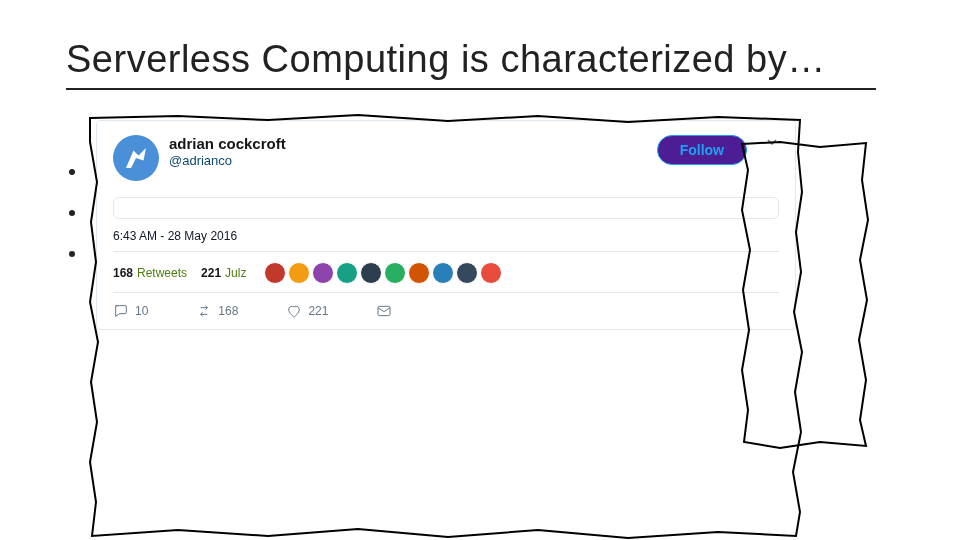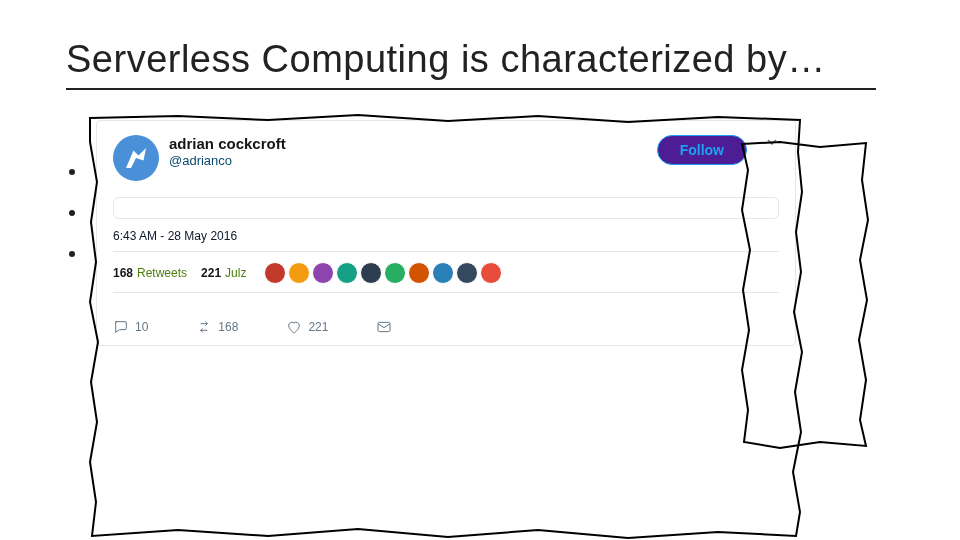--- a/index.html
+++ b/index.html
@@ -32,21 +32,21 @@
 
   .timestamp { margin-top: 10px; font-size: 12px; color: #0f172a; }
 
   .engagement { margin-top: 8px; padding-top: 10px; border-top: 1px solid #e1e8ed; display: flex; align-items: center; font-size: 12px; }
   .engagement .count { color: #14171a; font-weight: 700; margin-right: 4px; }
   .engagement .label { color: #4d7c0f; margin-right: 14px; }
   .liker-row { display: flex; gap: 2px; margin-left: 4px; }
   .liker { width: 22px; height: 22px; border-radius: 50%; border: 1px solid #fff; }
   .l1{background:#c0392b}.l2{background:#f39c12}.l3{background:#8e44ad}.l4{background:#16a085}.l5{background:#2c3e50}.l6{background:#27ae60}.l7{background:#d35400}.l8{background:#2980b9}.l9{background:#34495e}.l10{background:#e74c3c}
 
-  .action-row { margin-top: 8px; padding-top: 26px; border-top: 1px solid #e1e8ed; display: flex; gap: 48px; color: #657786; font-size: 12px; align-items: center; }
+  .action-row { margin-top: 8px; padding-top: 10px; border-top: 1px solid #e1e8ed; display: flex; gap: 48px; color: #657786; font-size: 12px; align-items: center; }
   .action { display: flex; align-items: center; gap: 6px; }
   .action svg { width: 16px; height: 16px; stroke: #657786; fill: none; stroke-width: 1.5; }
 
   
   .torn { position: absolute; pointer-events: none; }
   .torn-main { top: 112px; left: 88px; width: 716px; height: 428px; }
   .torn-side { top: 140px; left: 740px; width: 130px; height: 310px; }
   .torn path { fill: none; stroke: #000; stroke-width: 2; }
 </style>
 </head>

